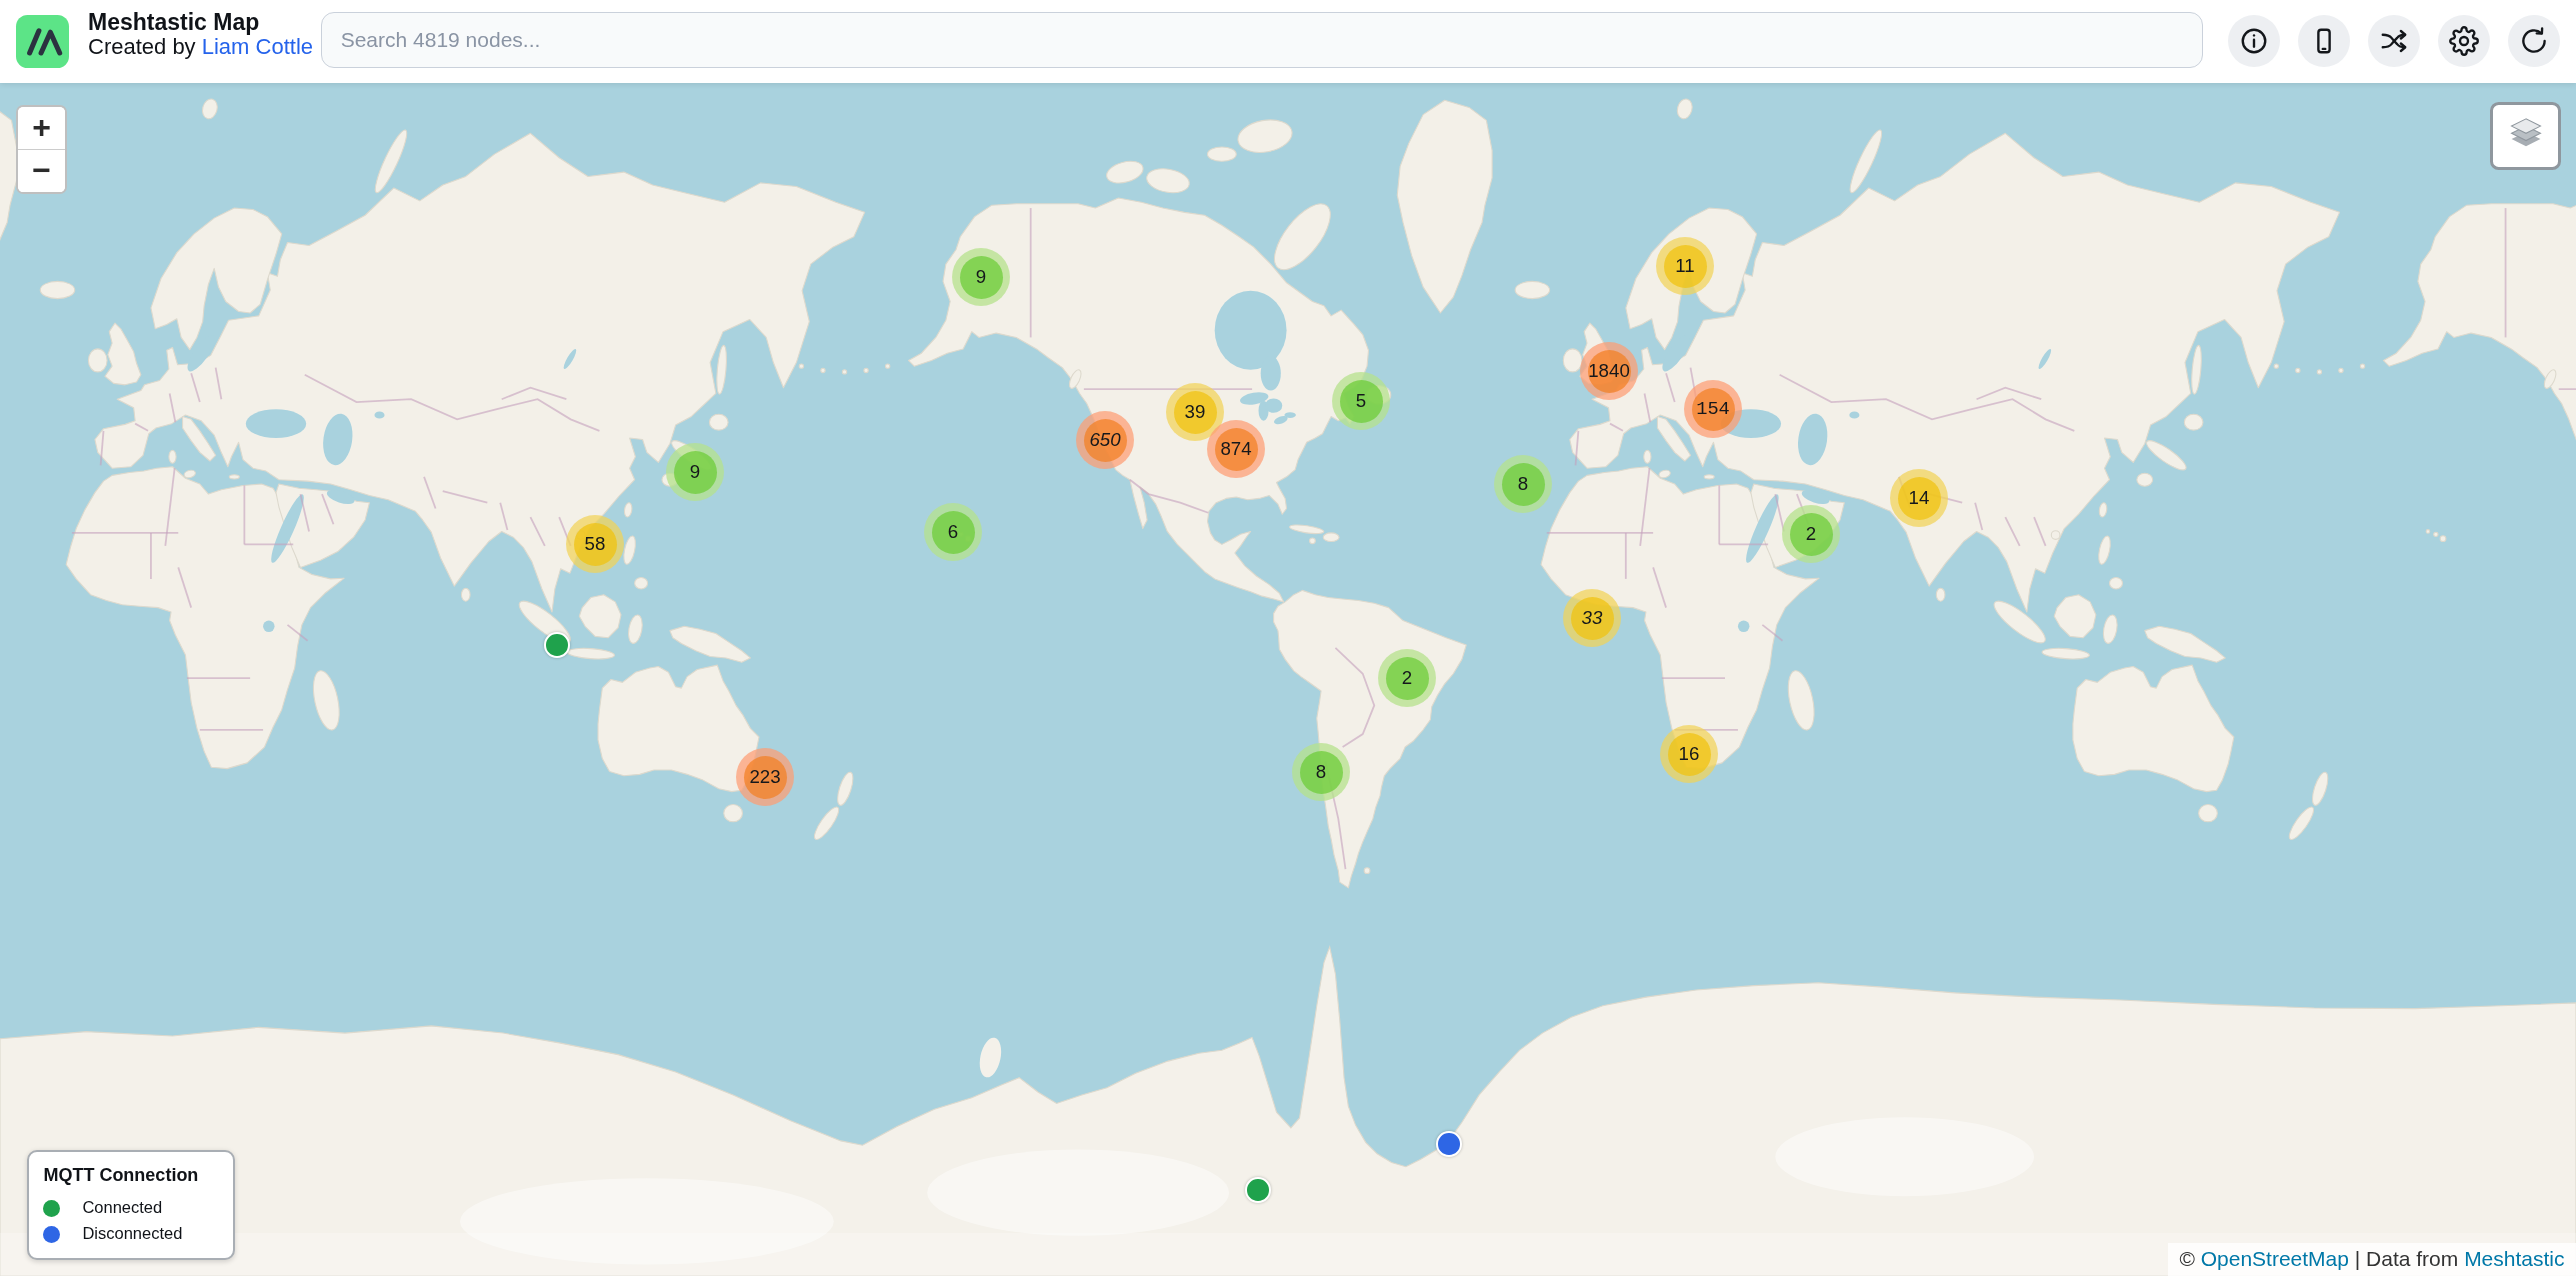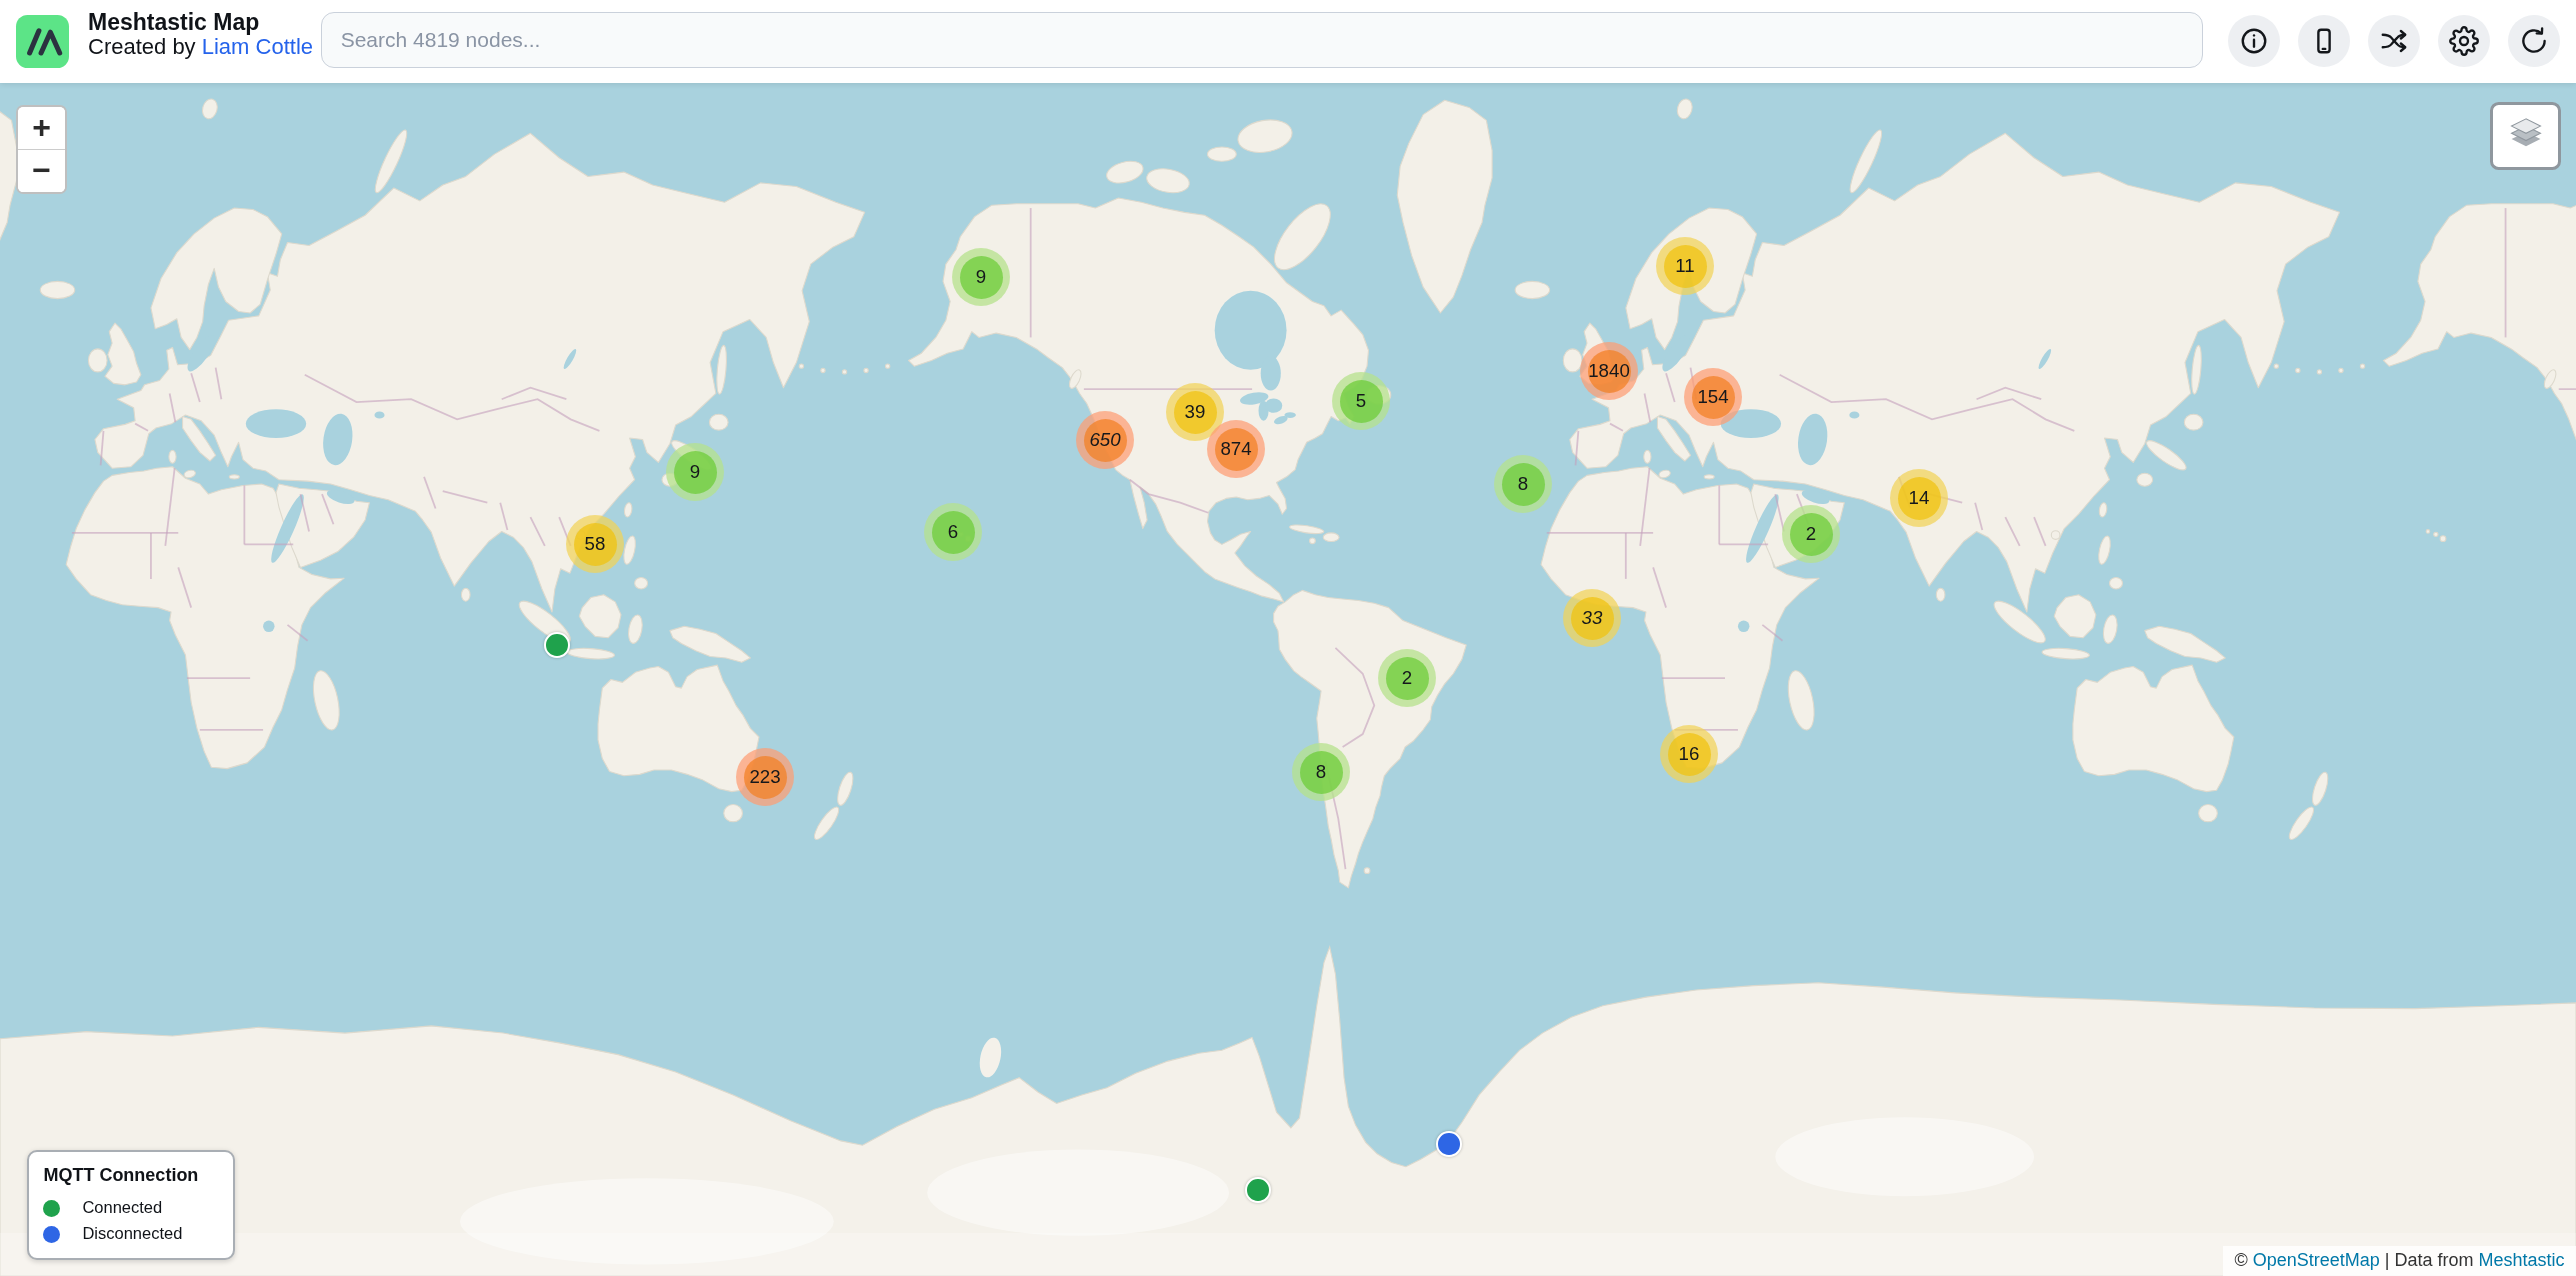--- a/index.html
+++ b/index.html
@@ -46,21 +46,21 @@
   
   .legend{position:absolute;left:27px;bottom:16.5px;width:208px;background:#ffffff;border:2.9px solid #a9aeb4;
           border-radius:10px;z-index:30;padding:13px 14.4px 14.4px 14.4px;box-sizing:border-box;box-shadow:0 1.4px 5.8px rgba(0,0,0,.15);}
   .legend-title{font-size:18px;font-weight:700;color:#101318;margin-bottom:11.5px;}
   .legend-item{display:flex;align-items:flex-end;gap:22px;margin-top:7.2px;}
   .legend-dot{width:17px;height:17px;border-radius:50%;}
   .legend-label{font-size:16.5px;color:#101318;}
 
   
   .attribution{position:absolute;right:0;bottom:0;background:rgba(255,255,255,.8);padding:3.6px 11.5px 5px 11.5px;
-               font-size:18px;color:#333;z-index:30;white-space:nowrap;}
+               font-size:21px;color:#333;z-index:30;white-space:nowrap;}
   .attribution a{color:#0078A8;text-decoration:none;}
 </style>
 </head>
 <body>
 
 <div class="app">
 
   <div class="map">
     <svg class="world" width="2576" height="1193" viewBox="0 116 3584 1660" preserveAspectRatio="none">
       <rect x="0" y="116" width="3584" height="1660" fill="#a9d2de"></rect>
@@ -280,21 +280,21 @@
     <div id="markers">
         <div class="cluster" style="left: 981px; top: 194px; background: rgba(181, 226, 140, 0.75);">
           <div class="inner" style="background: rgba(110, 204, 57, 0.75);">9</div>
         </div>
         <div class="cluster" style="left: 1685px; top: 183px; background: rgba(241, 211, 87, 0.72);">
           <div class="inner" style="background: rgba(240, 194, 12, 0.72); text-align: right;">11</div>
         </div>
         <div class="cluster" style="left: 1609px; top: 288px; background: rgba(253, 156, 115, 0.72);">
           <div class="inner" style="background: rgba(242, 128, 35, 0.72);">1840</div>
         </div>
-        <div class="cluster" style="left: 1713px; top: 314px; background: rgba(253, 156, 115, 0.72);">
+        <div class="cluster" style="left: 1713px; top: 326px; background: rgba(253, 156, 115, 0.72); font-family: Liberation Mono, monospace;">
           <div class="inner" style="background: rgba(242, 128, 35, 0.72);">154</div>
         </div>
         <div class="cluster" style="left: 1195px; top: 329px; background: rgba(241, 211, 87, 0.72);">
           <div class="inner" style="background: rgba(240, 194, 12, 0.72);">39</div>
         </div>
         <div class="cluster" style="left: 1105px; top: 357px; background: rgba(253, 156, 115, 0.72); font-style: italic;">
           <div class="inner" style="background: rgba(242, 128, 35, 0.72);">650</div>
         </div>
         <div class="cluster" style="left: 1236px; top: 366px; background: rgba(253, 156, 115, 0.72);">
           <div class="inner" style="background: rgba(242, 128, 35, 0.72);">874</div>

